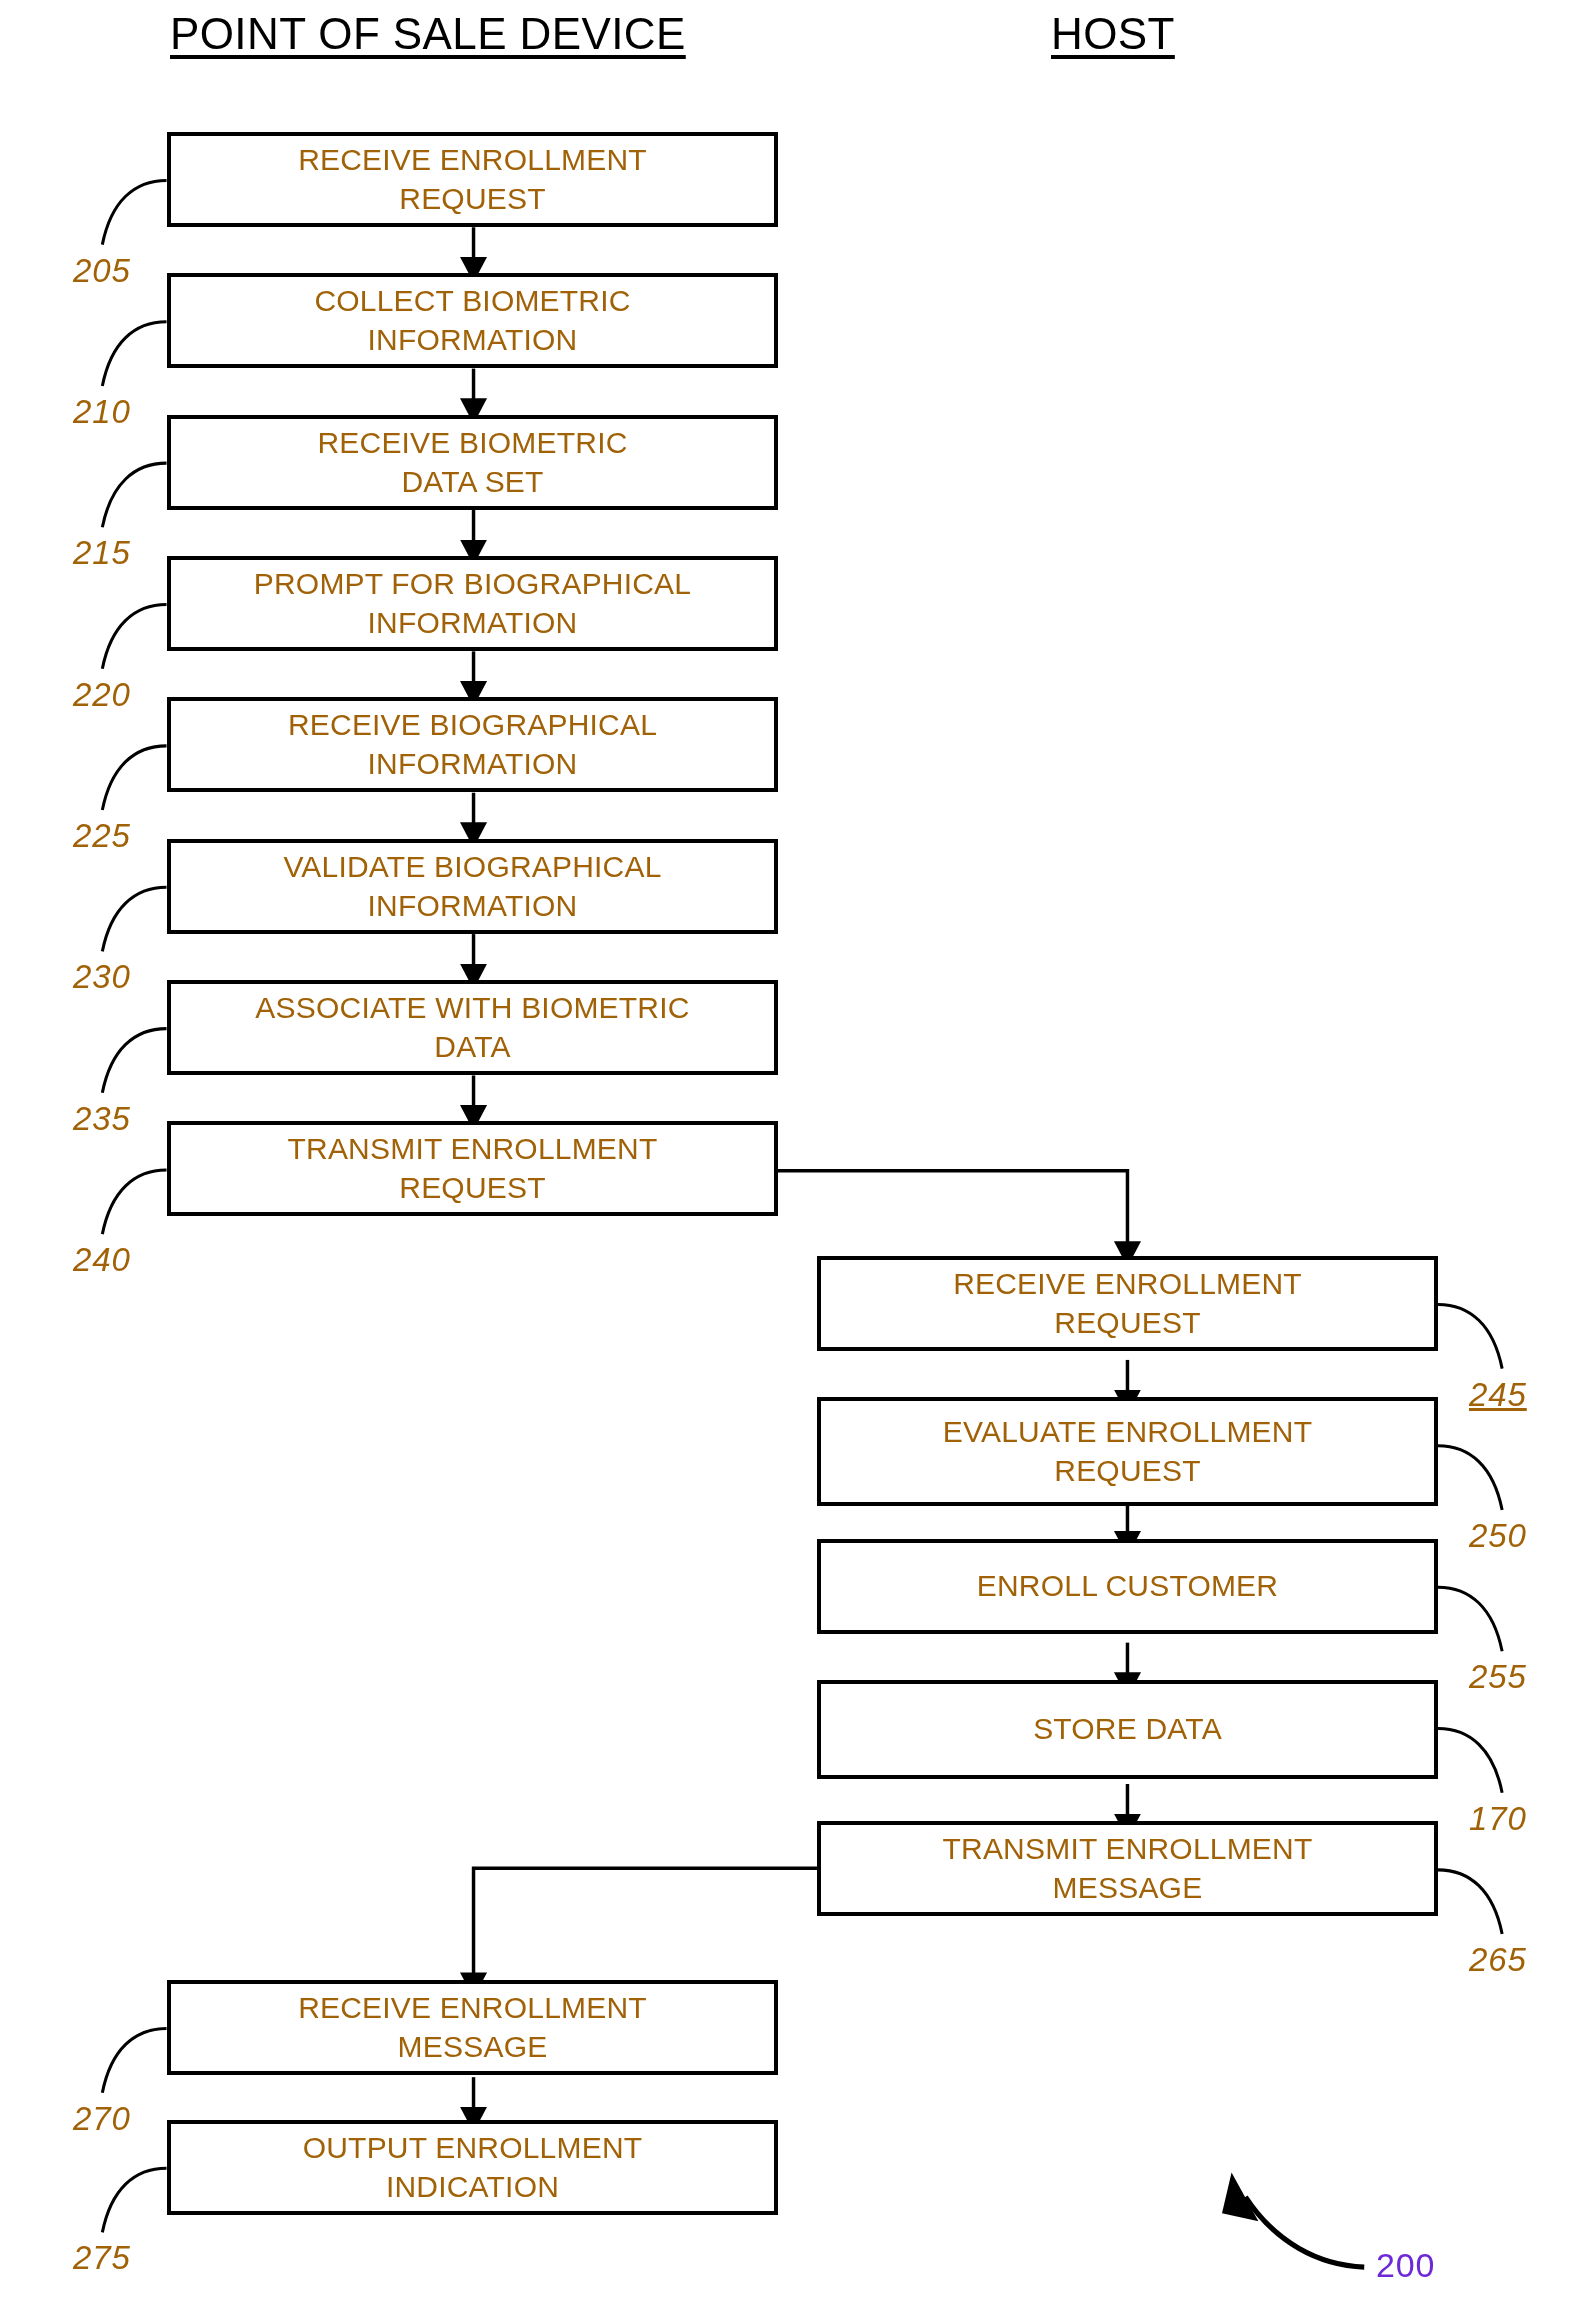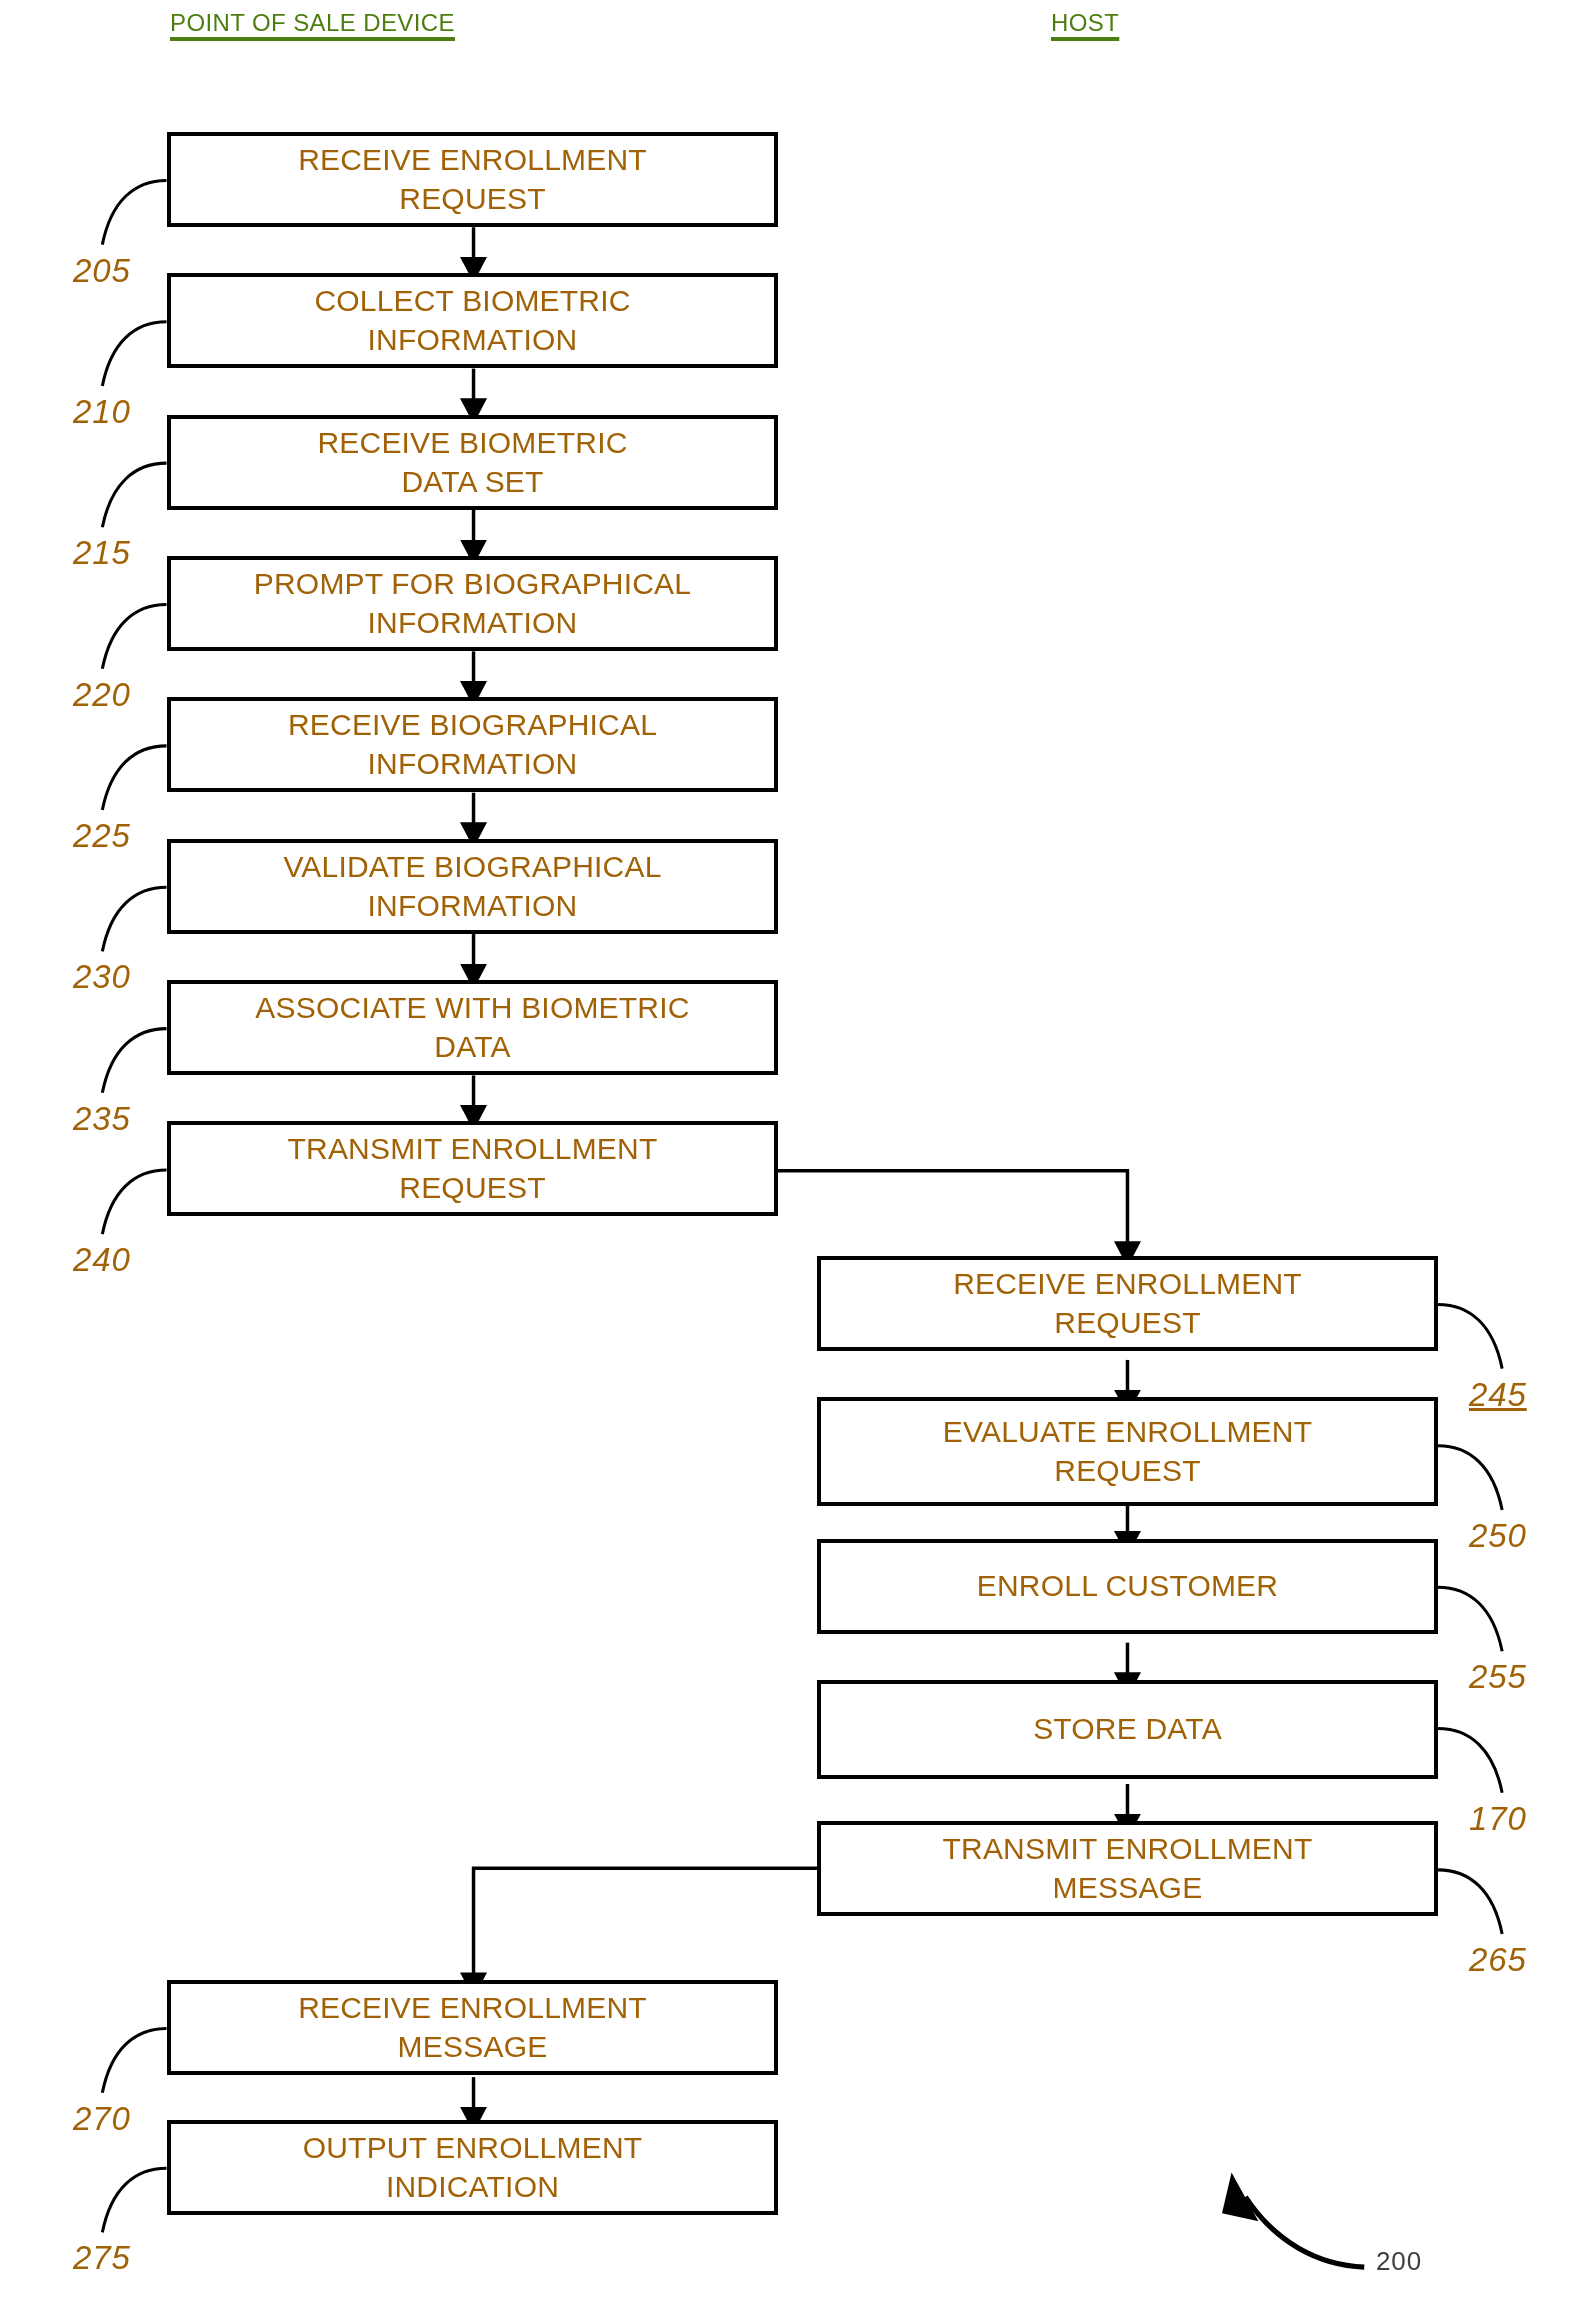--- a/index.html
+++ b/index.html
@@ -15,27 +15,27 @@
   #figure-root {
     position: relative;
     width: 1588px;
     height: 2307px;
     background: #ffffff;
     overflow: hidden;
   }
   
   .column-heading {
     position: absolute;
-    font-size: 24px;
+    font-size: 44px;
     letter-spacing: 0.4px;
     text-decoration: underline;
     text-underline-offset: 6px;
     text-decoration-thickness: 3.5px;
     white-space: nowrap;
-    color: #4d7c0f;
+    color: #000000;
   }
   
   .proc-box {
     position: absolute;
     box-sizing: border-box;
     border: 4.3px solid #000000;
     background: #ffffff;
     display: flex;
     align-items: center;
     justify-content: center;
@@ -53,23 +53,23 @@
   .ref-num {
     position: absolute;
     font-style: italic;
     font-size: 33px;
     letter-spacing: 0.9px;
     color: #a16207;
     white-space: nowrap;
   }
   .fig-num {
     position: absolute;
-    font-size: 26px;
+    font-size: 34px;
     letter-spacing: 0.9px;
-    color: #404040;
+    color: #6d28d9;
     white-space: nowrap;
   }
   
   #connector-layer {
     position: absolute;
     left: 0;
     top: 0;
     width: 1588px;
     height: 2307px;
     pointer-events: none;

